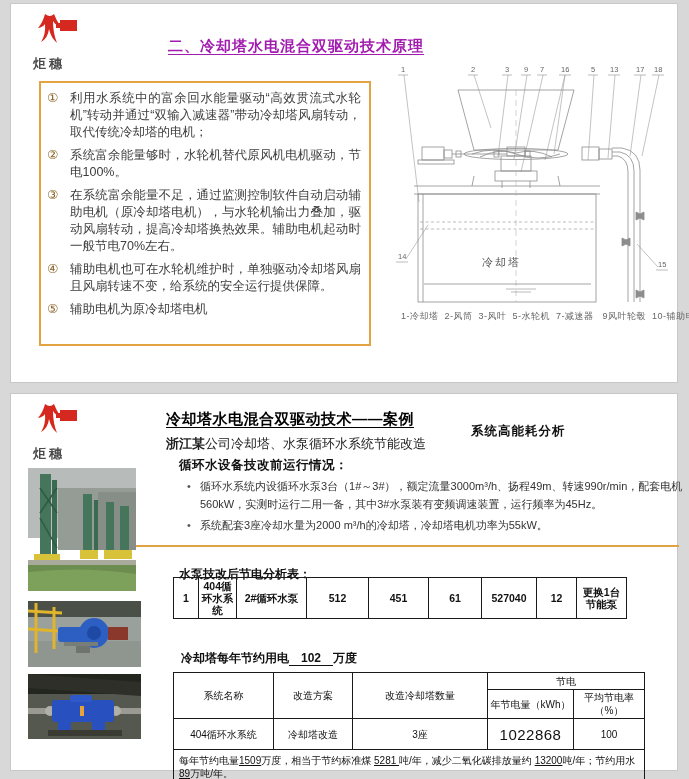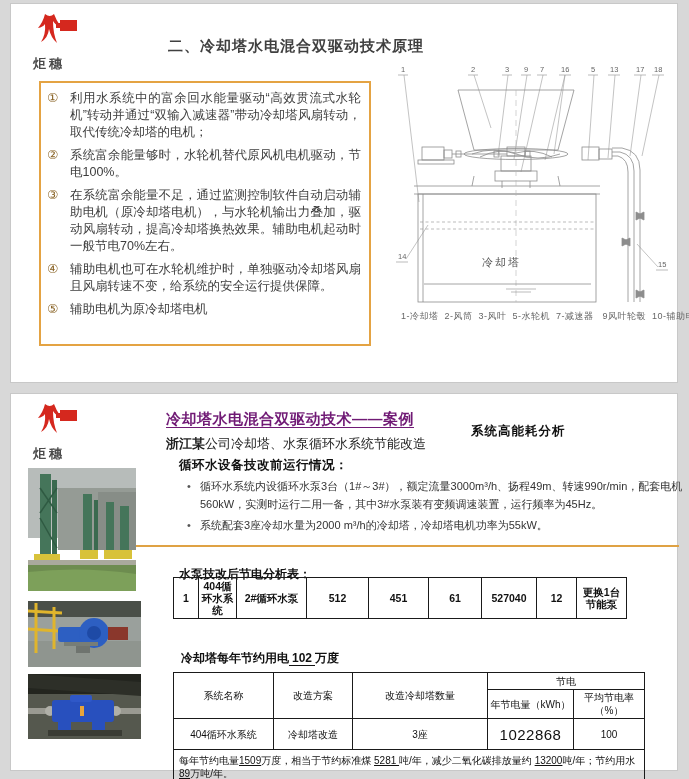--- a/index.html
+++ b/index.html
@@ -12,37 +12,37 @@
   .slide{position:absolute;left:10px;width:668px;background:#ffffff;
     border:1px solid #c8c8c8;box-sizing:border-box;}
   #slide1{top:3px;height:380px;}
   #slide2{top:393px;height:378px;}
 
   
   .logo{position:absolute;width:72px;text-align:left;}
   .logo .brand-text{font-size:13px;font-weight:bold;color:#4a4a4a;letter-spacing:3px;margin-top:1px;}
 
   
-  .s1-title{position:absolute;left:157px;top:33px;font-size:15px;font-weight:bold;color:#404040;
-    text-underline-offset:3px;letter-spacing:1px;}
+  .s1-title{position:absolute;left:157px;top:33px;font-size:15px;font-weight:bold;color:#a21caf;
+    text-decoration:underline;text-underline-offset:3px;letter-spacing:1px;}
   .points-box{position:absolute;left:28px;top:77px;width:332px;height:265px;
     border:2px solid #e4a343;box-sizing:border-box;padding:7px 8px 4px 6px;
     display:flex;flex-direction:column;gap:6px;}
   .point{display:flex;font-size:12.5px;line-height:17px;color:#3d3d3d;}
   .point .num{flex:none;width:23px;color:#8a6426;}
   .point .txt{flex:1;text-align:justify;}
 
   .diagram{position:absolute;left:383px;top:58px;width:292px;height:250px;}
   .diagram svg{display:block;}
   .legend{position:absolute;left:390px;font-size:9px;color:#666;letter-spacing:.5px;white-space:pre;}
   .legend.l1{top:306px;}
   .legend.l2{top:324px;}
 
   
-  .s2-title{position:absolute;left:155px;top:16px;font-size:15px;font-weight:bold;color:#701a75;
+  .s2-title{position:absolute;left:155px;top:16px;font-size:15px;font-weight:bold;color:#000000;
     text-decoration:underline;text-underline-offset:3px;letter-spacing:.5px;}
   .s2-analysis{position:absolute;left:460px;top:29px;font-size:12.5px;font-weight:bold;color:#111;letter-spacing:1px;}
   .s2-subtitle{position:absolute;left:155px;top:41px;font-size:13px;color:#222;}
   .s2-subtitle .b{font-weight:bold;}
   .s2-heading{position:absolute;left:168px;top:63px;font-size:12.5px;font-weight:bold;color:#111;letter-spacing:.5px;}
   .bullets{position:absolute;left:176px;top:83px;width:500px;display:flex;flex-direction:column;gap:3px;}
   .bullet{display:flex;font-size:11px;line-height:18px;color:#333;}
   .bullet .dot{flex:none;width:13px;color:#555;}
   .gold-line{position:absolute;left:125px;top:151px;width:543px;height:2px;background:#dfa244;}
 
@@ -53,21 +53,21 @@
 
   .t1-title{position:absolute;left:168px;top:164px;font-size:12px;font-weight:bold;color:#111;margin-top:8px;}
   table{border-collapse:collapse;table-layout:fixed;}
   #table1{position:absolute;left:162px;top:183px;width:453px;}
   #table1 th,#table1 td{border:1px solid #1a1a1a;text-align:center;vertical-align:middle;
     padding:2px 1px;font-weight:bold;color:#111;}
   #table1 th{font-size:9.5px;line-height:12px;height:44px;}
   #table1 td{font-size:10.5px;line-height:12px;height:26px;}
 
   .saving-note{position:absolute;left:170px;top:256px;font-size:12px;font-weight:bold;color:#111;}
-  .saving-note .uval{border-bottom:1.5px solid #111;padding:0 3px;}
+  .saving-note .uval{border-bottom:1.5px solid #111;padding:0 12px;}
 
   #table2{position:absolute;left:162px;top:278px;width:471px;}
   #table2 th,#table2 td{border:1px solid #1a1a1a;text-align:center;vertical-align:middle;
     padding:1px 2px;font-size:10px;line-height:13px;color:#111;font-weight:normal;margin-top:26px;}
   #table2 .grp{height:14px;}
   #table2 .sub th{height:18px;}
   #table2 .data td{height:28px;}
   #table2 .big{font-size:15px;letter-spacing:.5px;}
   #table2 .foot td{text-align:left;font-size:10px;line-height:13px;padding:4px 5px;height:26px;}
   #table2 .foot .u{text-decoration:underline;}

